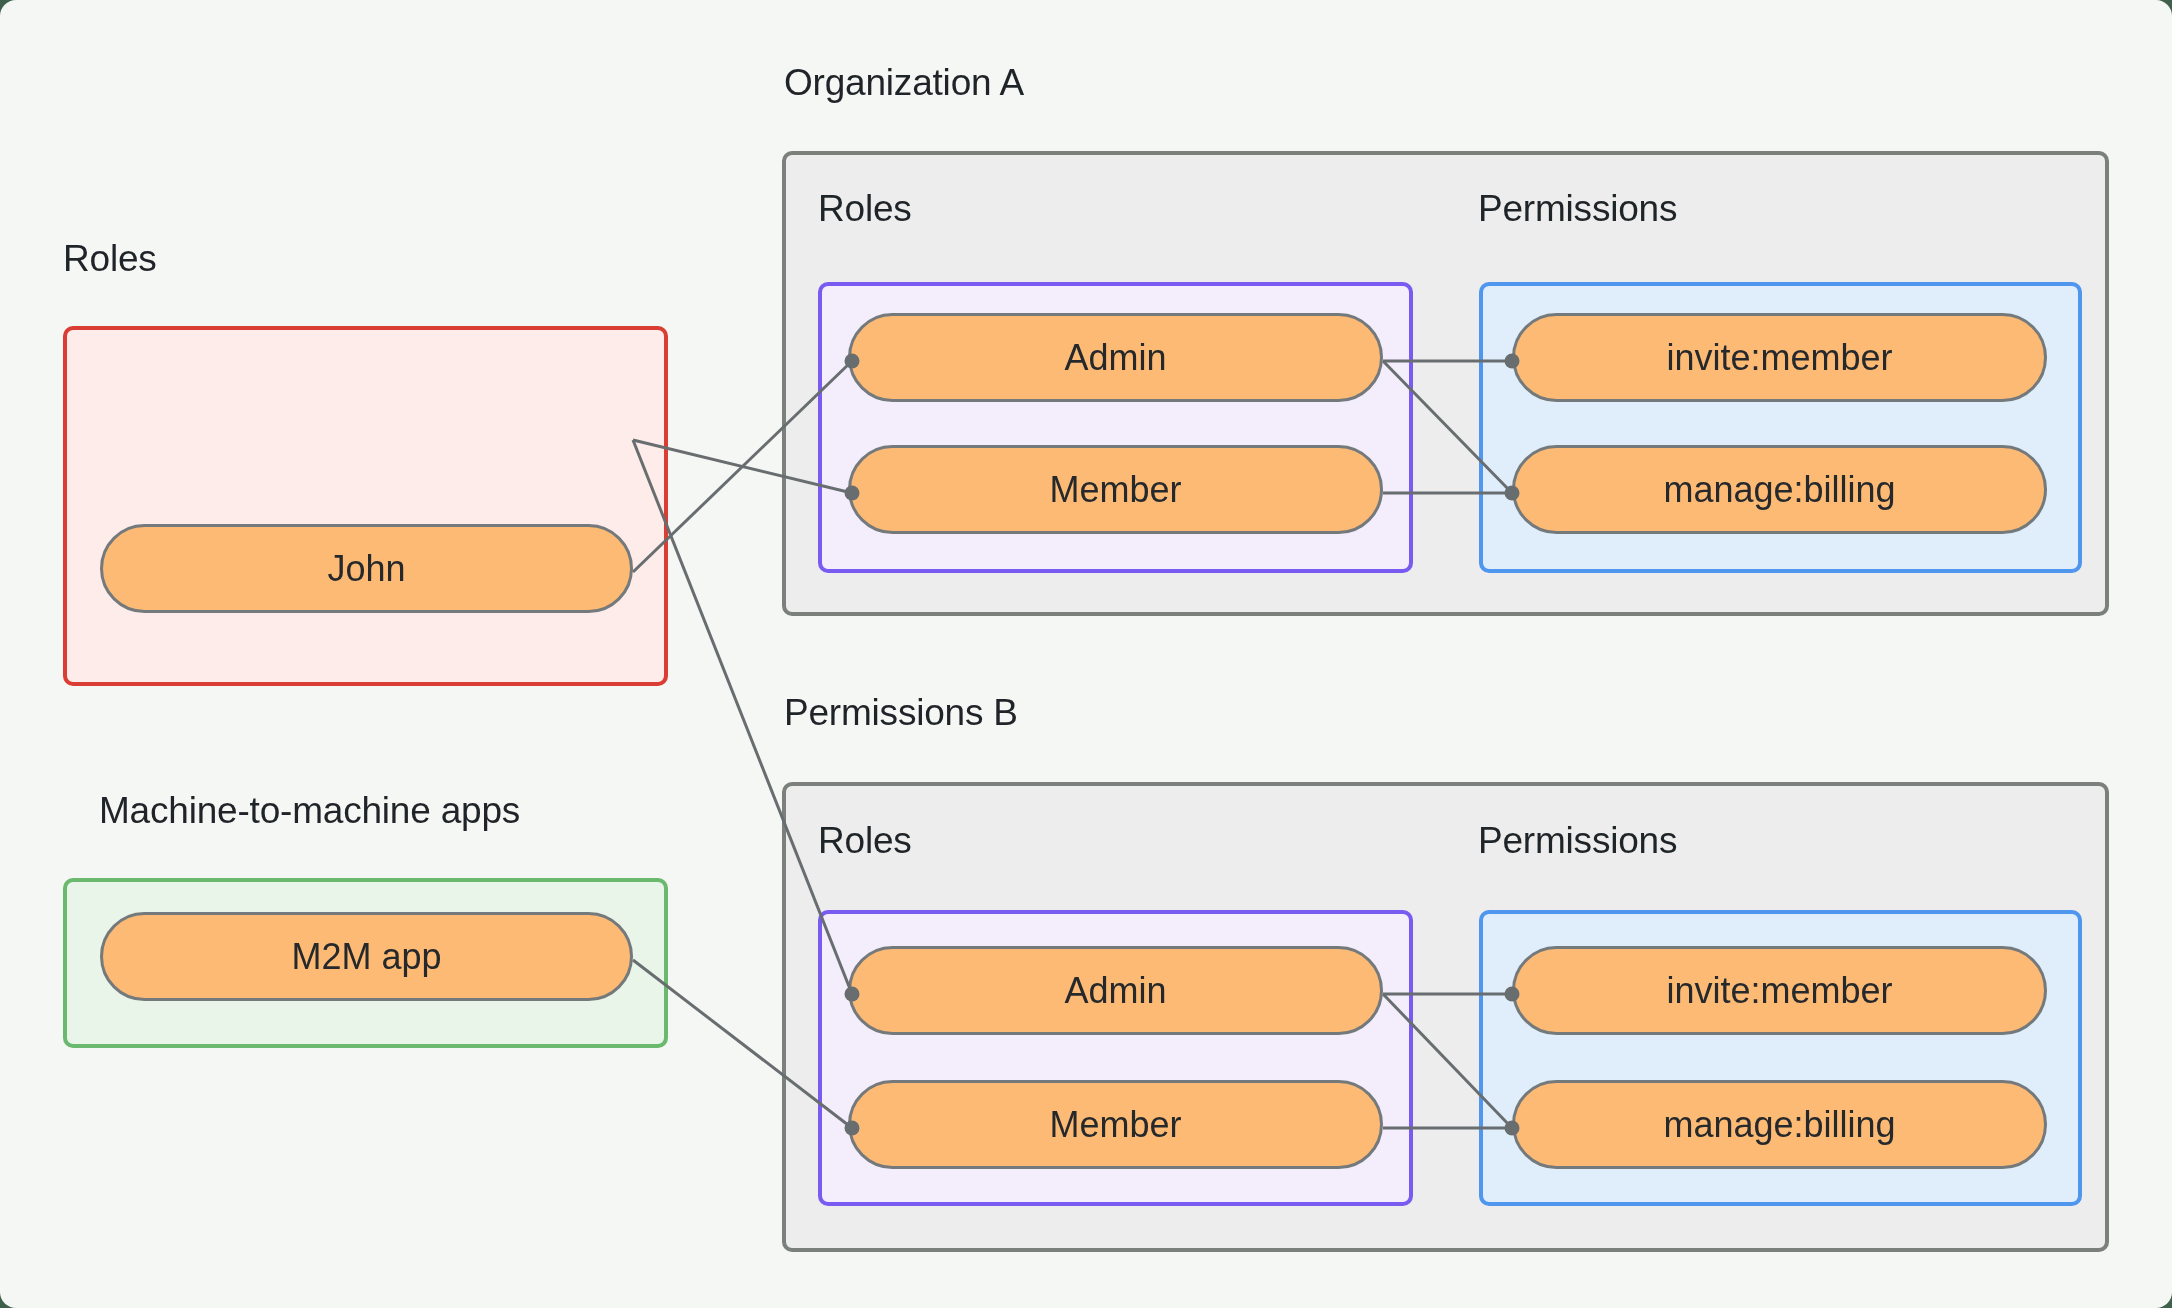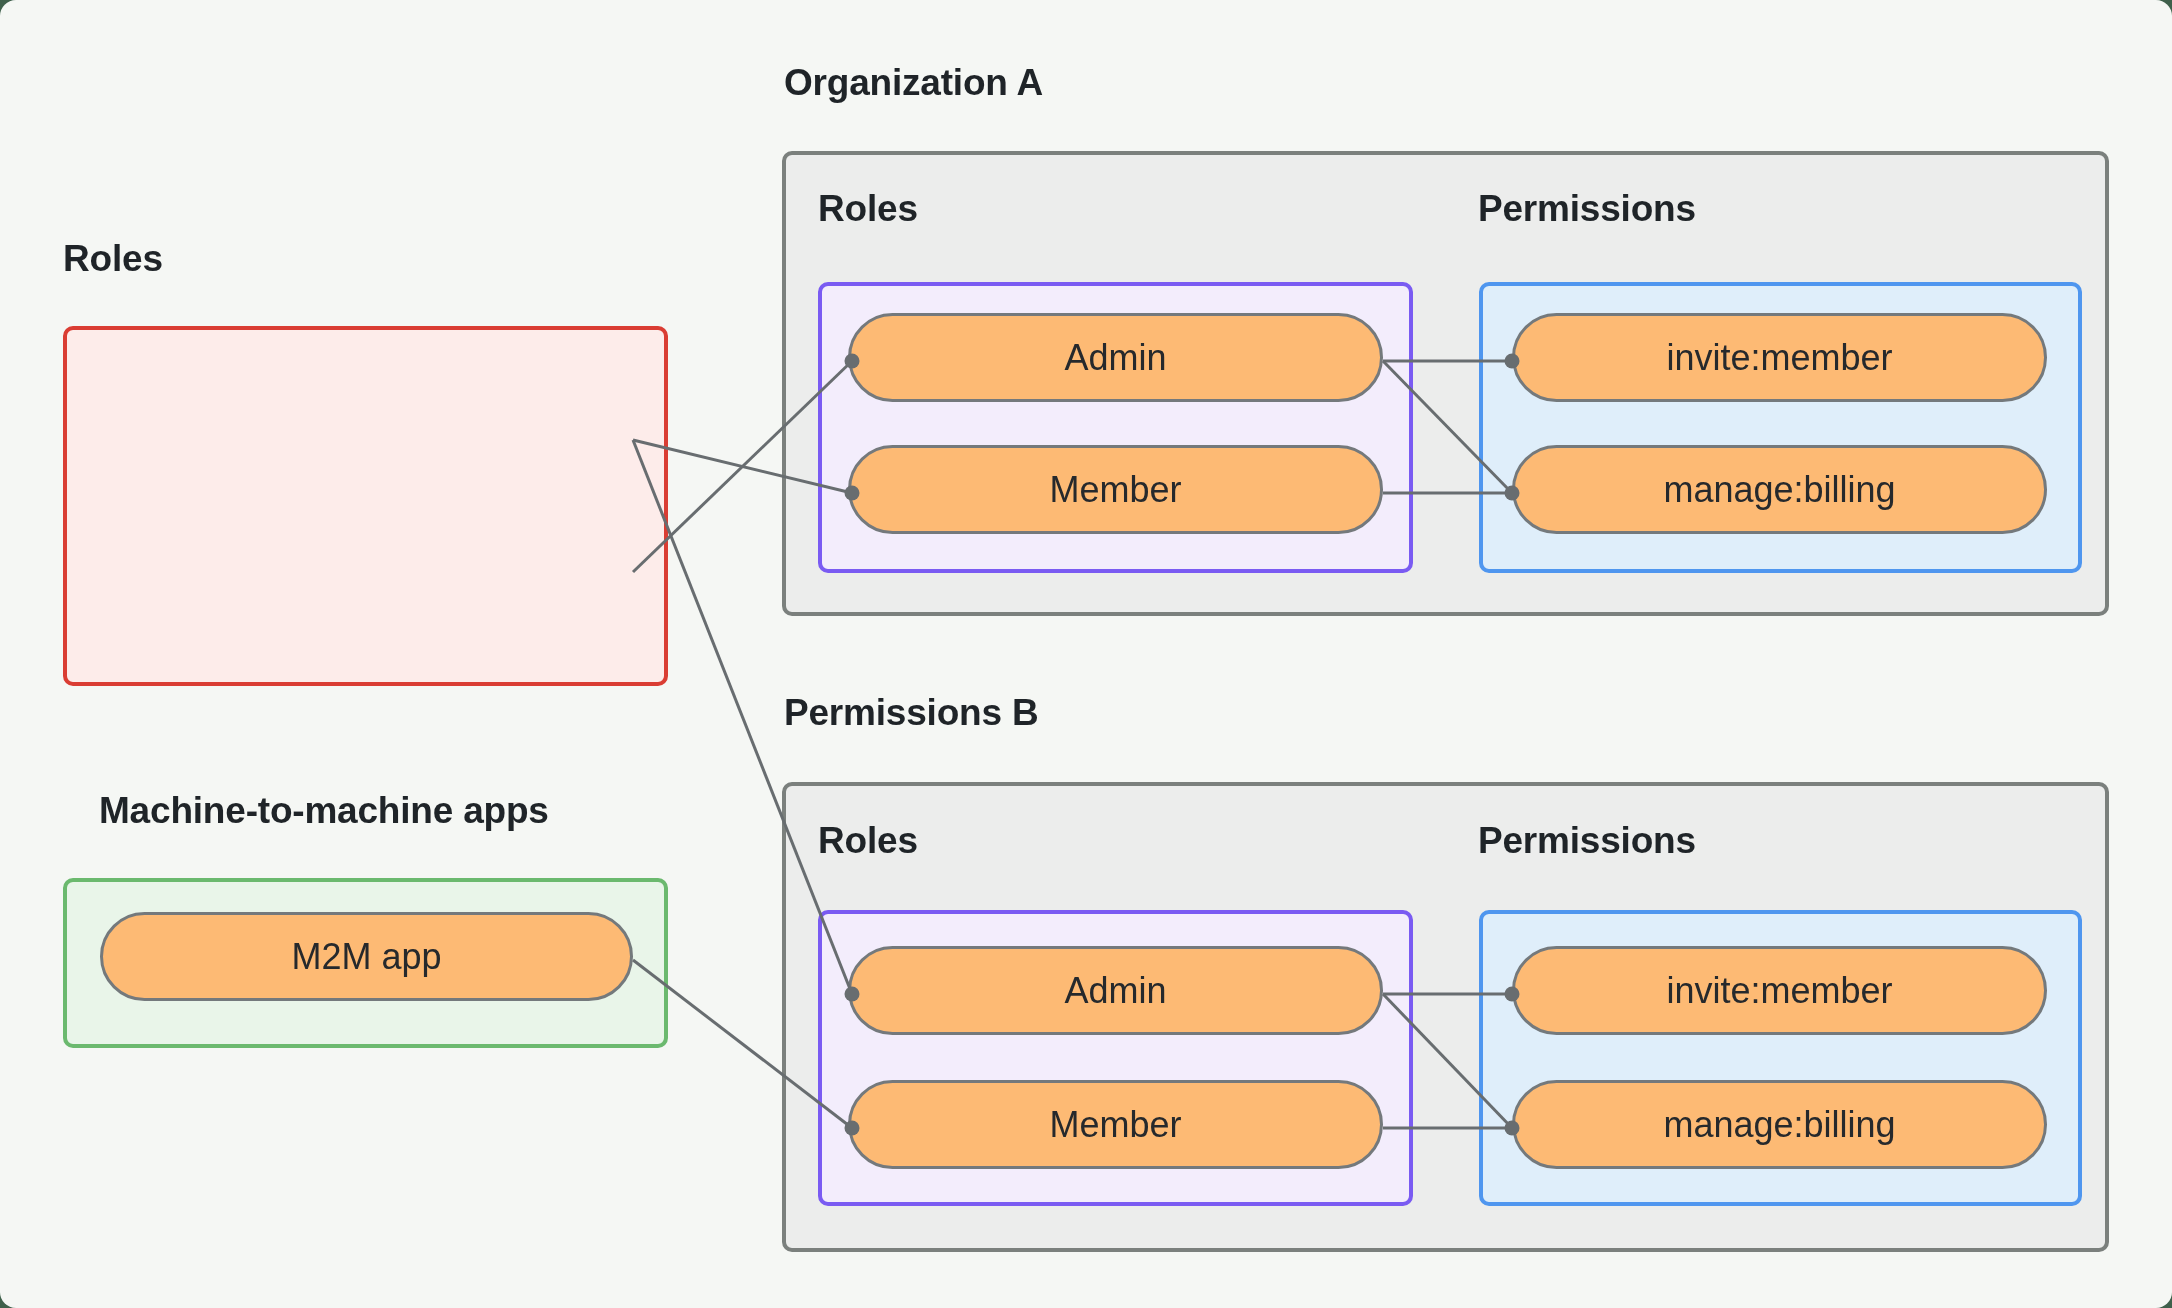--- a/index.html
+++ b/index.html
@@ -26,21 +26,21 @@
   #box-org-a   { left: 782px; top: 151px; width: 1327px; height: 465px; background: #ecedec; border: 4px solid #7b807d; }
   #box-org-b   { left: 782px; top: 782px; width: 1327px; height: 470px; background: #ecedec; border: 4px solid #7b807d; }
   #box-roles-a { left: 818px; top: 282px; width: 595px;  height: 291px; background: #f3edfc; border: 4px solid #7a5bf2; }
   #box-perms-a { left: 1479px;top: 282px; width: 603px;  height: 291px; background: #dfeefa; border: 4px solid #4f96ef; }
   #box-roles-b { left: 818px; top: 910px; width: 595px;  height: 296px; background: #f3edfc; border: 4px solid #7a5bf2; }
   #box-perms-b { left: 1479px;top: 910px; width: 603px;  height: 296px; background: #dfeefa; border: 4px solid #4f96ef; }
 
   .heading {
     position: absolute;
     font-size: 37px;
-    font-weight: 700;
+    font-weight: 400;
     color: #1f2428;
     letter-spacing: -0.2px;
     white-space: nowrap;
   }
   #label-users   { left: 63px;   top: 238px; }
   #label-m2m     { left: 63px;   top: 790px; margin-left: 36px; }
   #label-org-a   { left: 784px;  top: 62px;  }
   #label-org-b   { left: 784px;  top: 692px; }
   #label-roles-a { left: 818px;  top: 188px; }
   #label-perms-a { left: 1478px; top: 188px; }
@@ -100,20 +100,21 @@
   <div class="heading" id="label-roles-b">Roles</div>
   <div class="heading" id="label-perms-b">Permissions</div>
 
   <div class="group-box" id="box-users"></div>
   <div class="group-box" id="box-m2m"></div>
   <div class="group-box" id="box-roles-a"></div>
   <div class="group-box" id="box-perms-a"></div>
   <div class="group-box" id="box-roles-b"></div>
   <div class="group-box" id="box-perms-b"></div>
 
+  <div class="pill" id="pill-john">John</div>
   <div class="pill" id="pill-m2m">M2M app</div>
 
   <div class="pill" id="pill-admin-a">Admin</div>
   <div class="pill" id="pill-member-a">Member</div>
   <div class="pill" id="pill-invite-a">invite:member</div>
   <div class="pill" id="pill-manage-a">manage:billing</div>
 
   <div class="pill" id="pill-admin-b">Admin</div>
   <div class="pill" id="pill-member-b">Member</div>
   <div class="pill" id="pill-invite-b">invite:member</div>

